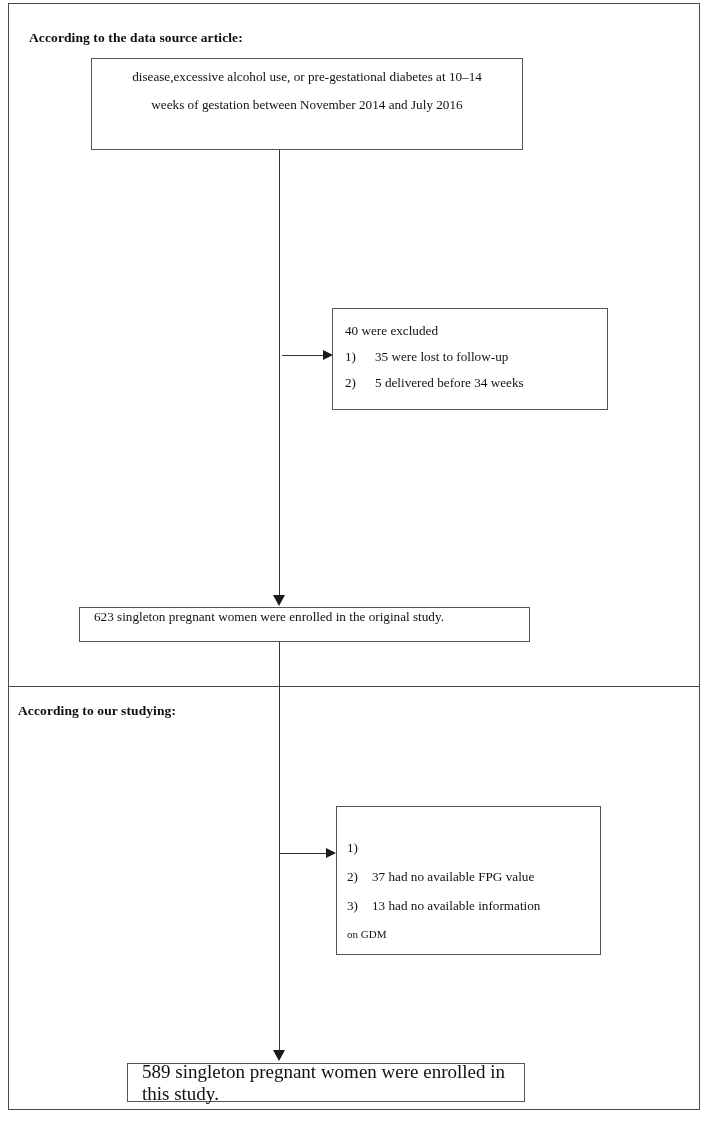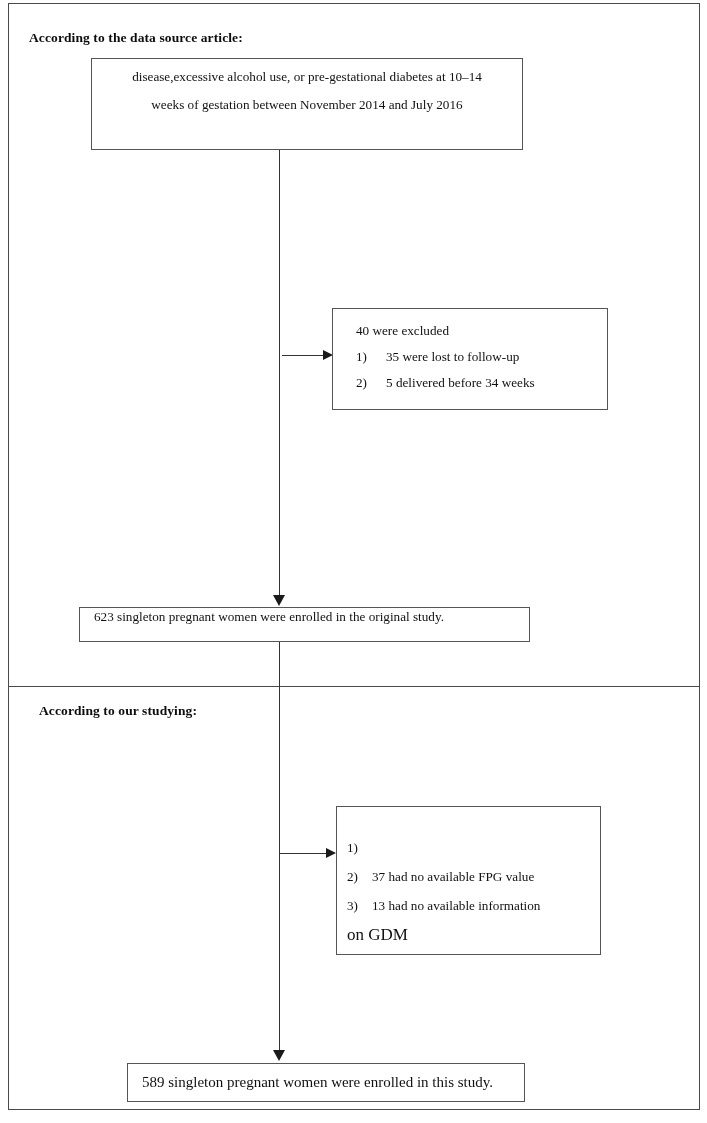--- a/index.html
+++ b/index.html
@@ -48,21 +48,21 @@
     position: absolute;
     font-family: "Liberation Serif", "DejaVu Serif", serif;
     font-weight: bold;
     font-size: 13.5px;
     letter-spacing: 0.1px;
     color: #0d0d0d;
     white-space: nowrap;
     text-align: center;
   }
   .section-heading.top { left: 29px; top: 30px; }
-  .section-heading.bottom { left: 39px; top: 703px; }
+  .section-heading.bottom { left: 18px; top: 703px; }
 
   
   .box {
     position: absolute;
     box-sizing: border-box;
     border: 1.4px solid #555555;
     background: #ffffff;
     font-size: 13.2px;
     color: #111111;
   }
@@ -81,21 +81,21 @@
     white-space: nowrap;
     font-size: 13.2px;
   }
 
   
   .box-exclusion-1 {
     left: 332px;
     top: 308px;
     width: 276px;
     height: 102px;
-    padding: 9px 0 0 23px;
+    padding: 9px 0 0 12px;
   }
   .box-exclusion-1 .head {
     line-height: 26px;
     font-size: 13.2px;
   }
   .box-exclusion-1 .item {
     line-height: 26px;
     font-size: 13.2px;
     display: flex;
   }
@@ -128,34 +128,34 @@
     line-height: 29px;
     font-size: 13.2px;
     display: flex;
   }
   .box-exclusion-2 .item .num {
     width: 25px;
     flex: 0 0 25px;
   }
   .box-exclusion-2 .cont {
     line-height: 29px;
-    font-size: 17px;
+    font-size: 11px;
   }
 
   
   .box-enrolled-final {
     left: 127px;
     top: 1063px;
     width: 398px;
     height: 39px;
     padding: 0 0 0 14px;
     display: flex;
     align-items: center;
   }
-  .box-enrolled-final .line { font-size: 15px; }
+  .box-enrolled-final .line { font-size: 19px; }
 
   
   .vline {
     position: absolute;
     width: 0;
     border-left: 1.3px solid #333333;
   }
   .hline {
     position: absolute;
     height: 0;

